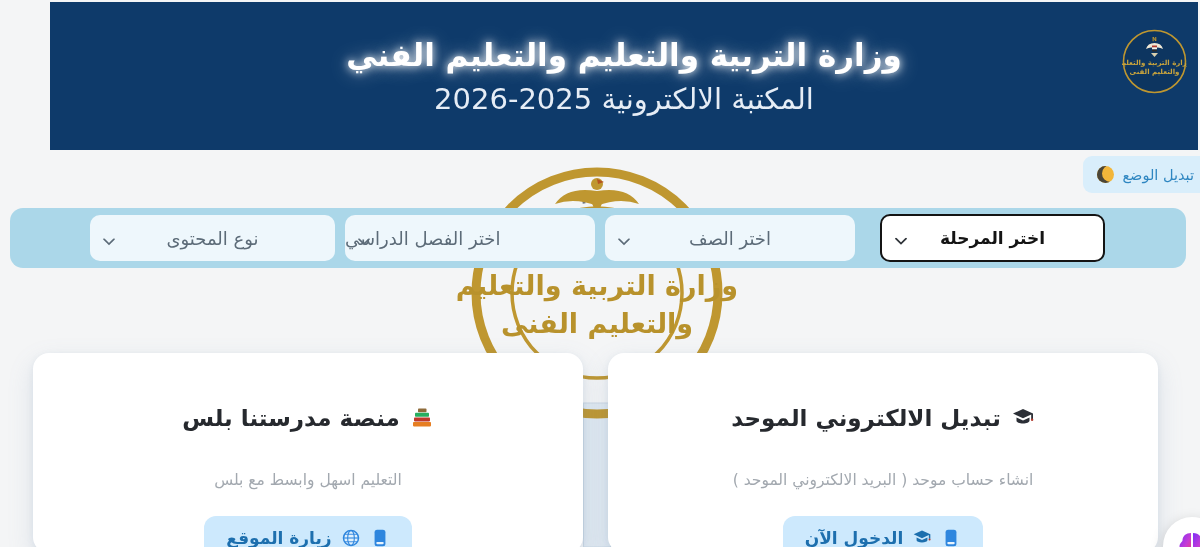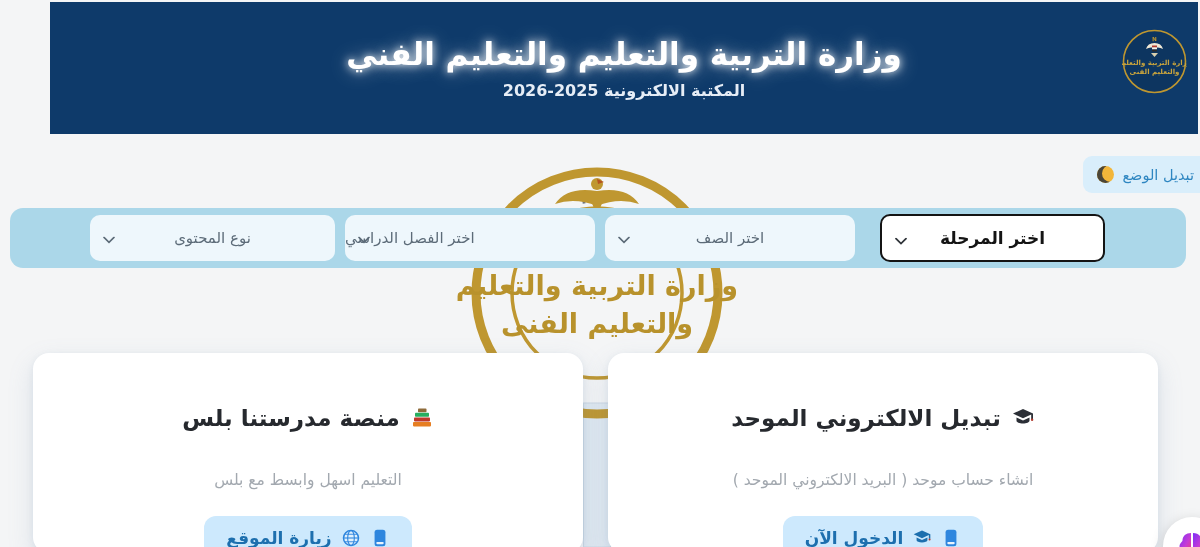--- a/index.html
+++ b/index.html
@@ -1,41 +1,41 @@
 <!DOCTYPE html>
 <html lang="ar" dir="rtl"><head>
 <meta charset="utf-8">
 <style>
   html,body{margin:0;padding:0;background:#ffffff;}
   .page{position:relative;width:1200px;height:547px;background:#f4f5f6;overflow:hidden;
         font-family:"DejaVu Sans",sans-serif;direction:rtl;}
 
   
-  .header{position:absolute;top:2px;left:2px;right:2px;height:132px;background:#0e3a6a;
+  .header{position:absolute;top:2px;left:2px;right:2px;height:148px;background:#0e3a6a;
           display:flex;flex-direction:column;align-items:center;justify-content:center;gap:9px;z-index:4;margin-left:48px;}
   .header-title{font-size:31px;font-weight:bold;color:#ffffff;
                 text-shadow:0 0 9px rgba(255,255,255,.95),0 0 20px rgba(255,255,255,.55);}
-  .header-sub{font-size:16px;font-weight:700;color:#e6edf6;letter-spacing:.3px;}
+  .header-sub{font-size:29px;font-weight:400;color:#e6edf6;letter-spacing:.3px;}
   .logo{position:absolute;top:27px;right:11px;width:65px;height:65px;}
 
   
   .toggle{position:absolute;top:156px;right:-8px;height:37px;background:#d9eefb;border:none;
           border-radius:9px;display:flex;align-items:center;gap:8px;padding:0 14px 0 14px;
           color:#2e86c1;font-size:14.5px;font-family:inherit;cursor:pointer;z-index:5;}
   .toggle-icon{width:17px;height:17px;border-radius:50%;background:#f2b63a;
                box-shadow:inset 5px -1px 0 0 #4a4538;flex:0 0 auto;}
 
   
   .watermark{position:absolute;top:143px;left:447px;width:300px;height:404px;z-index:0;}
 
   
   .filterbar{position:absolute;top:208px;left:10px;width:1176px;height:60px;background:#abd7e9;
              border-radius:13px;z-index:2;}
   .select{position:absolute;top:7px;height:46px;border-radius:10px;background:#eef7fc;color:#5c6b78;
-          font-size:15px;display:flex;align-items:center;justify-content:center;cursor:pointer;
+          font-size:18px;display:flex;align-items:center;justify-content:center;cursor:pointer;
           font-family:inherit;}
   .select .chev{position:absolute;left:13px;top:50%;transform:translateY(-42%);}
   .sel-stage{right:81px;top:6px;width:225px;height:48px;background:#ffffff;border:2px solid #141414;
              color:#141414;font-weight:bold;font-size:17px;box-sizing:border-box;}
   .sel-grade{right:331px;width:250px;}
   .sel-semester{right:591px;width:250px;justify-content:flex-end;}
   .sel-content{right:851px;width:245px;}
 
   
   .card{position:absolute;top:353px;width:550px;height:200px;background:#ffffff;border-radius:16px;

